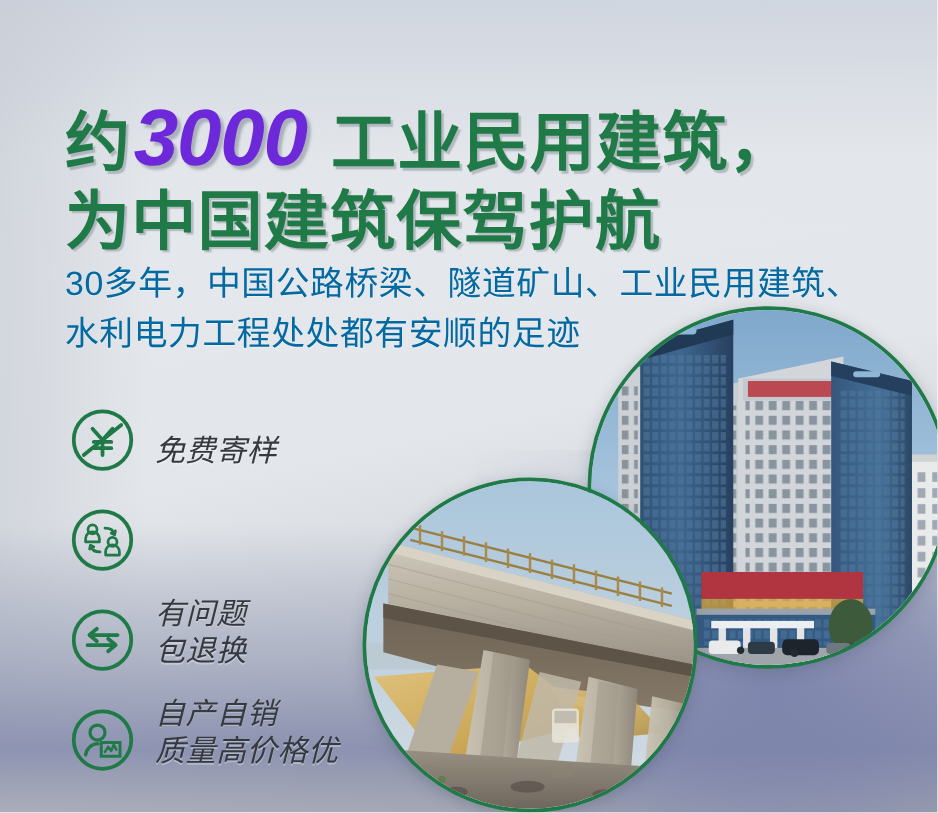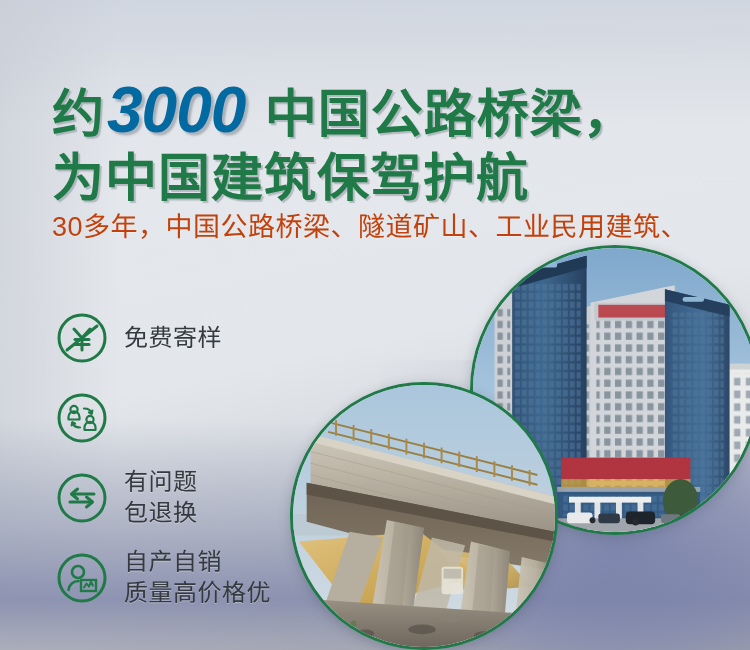--- a/index.html
+++ b/index.html
@@ -60,51 +60,52 @@
     font-weight: bold;
     color: #1f7a47;
     letter-spacing: 1px;
     text-shadow: 2px 2px 1px rgba(120,128,140,0.45);
   }
   .hl-line.l1 { margin-bottom: 10px; }
   .hl-num {
     font-size: 64px;
     font-style: italic;
     font-weight: bold;
-    color: #0369a1;
+    color: #6d28d9;
     letter-spacing: -1px;
     text-shadow: 3px 3px 2px rgba(120,128,140,0.5);
     padding: 0 4px 0 2px;
   }
 
   
   .subcopy {
     position: absolute;
     left: 52px;
     top: 208px;
-    color: #c2410c;
+    color: #0369a1;
     font-size: 27px;
     line-height: 1.48;
     letter-spacing: 0.5px;
     white-space: nowrap;
     text-shadow: 0 1px 0 rgba(255,255,255,0.35);
   }
   .subcopy span { display: block; }
 
   
   .features {
     position: absolute;
     left: 56px;
     top: 298px;
     width: 300px;
   }
   .feature {
     display: flex;
-    align-items: center;
+    align-items: flex-end;
     height: 80px;
+    font-style: italic;
   }
   .feature-icon {
     flex: 0 0 auto;
     width: 52px;
     height: 52px;
     margin-right: 16px;
     display: block;
   }
   .feature-label {
     color: #343a3f;
@@ -145,26 +146,27 @@
 
 <div id="banner">
 
   <div class="bg-base"></div>
   <div class="bg-sheen-top"></div>
   <div class="bg-vign-left"></div>
   <div class="bg-haze-bottom"></div>
   <div class="bg-haze-right"></div>
 
   <div class="headline">
-    <span class="hl-line l1"><span>约</span><span class="hl-num">3000</span><span> 中国公路桥梁，</span></span>
+    <span class="hl-line l1"><span>约</span><span class="hl-num">3000</span><span> 工业民用建筑，</span></span>
     <span class="hl-line l2">为中国建筑保驾护航</span>
   </div>
 
   <div class="subcopy">
     <span>30多年，中国公路桥梁、隧道矿山、工业民用建筑、</span>
+    <span>水利电力工程处处都有安顺的足迹</span>
   </div>
 
   <div class="features">
 
     <div class="feature">
       <span class="feature-icon">
         <svg viewBox="0 0 52 52" aria-hidden="true">
           <circle cx="26" cy="26" r="23" fill="none" stroke="#1f7a47" stroke-width="3"></circle>
           <path d="M18 17 L26 26 L34 17" fill="none" stroke="#1f7a47" stroke-width="3" stroke-linecap="round"></path>
           <line x1="26" y1="26" x2="26" y2="38" stroke="#1f7a47" stroke-width="3" stroke-linecap="round"></line>

